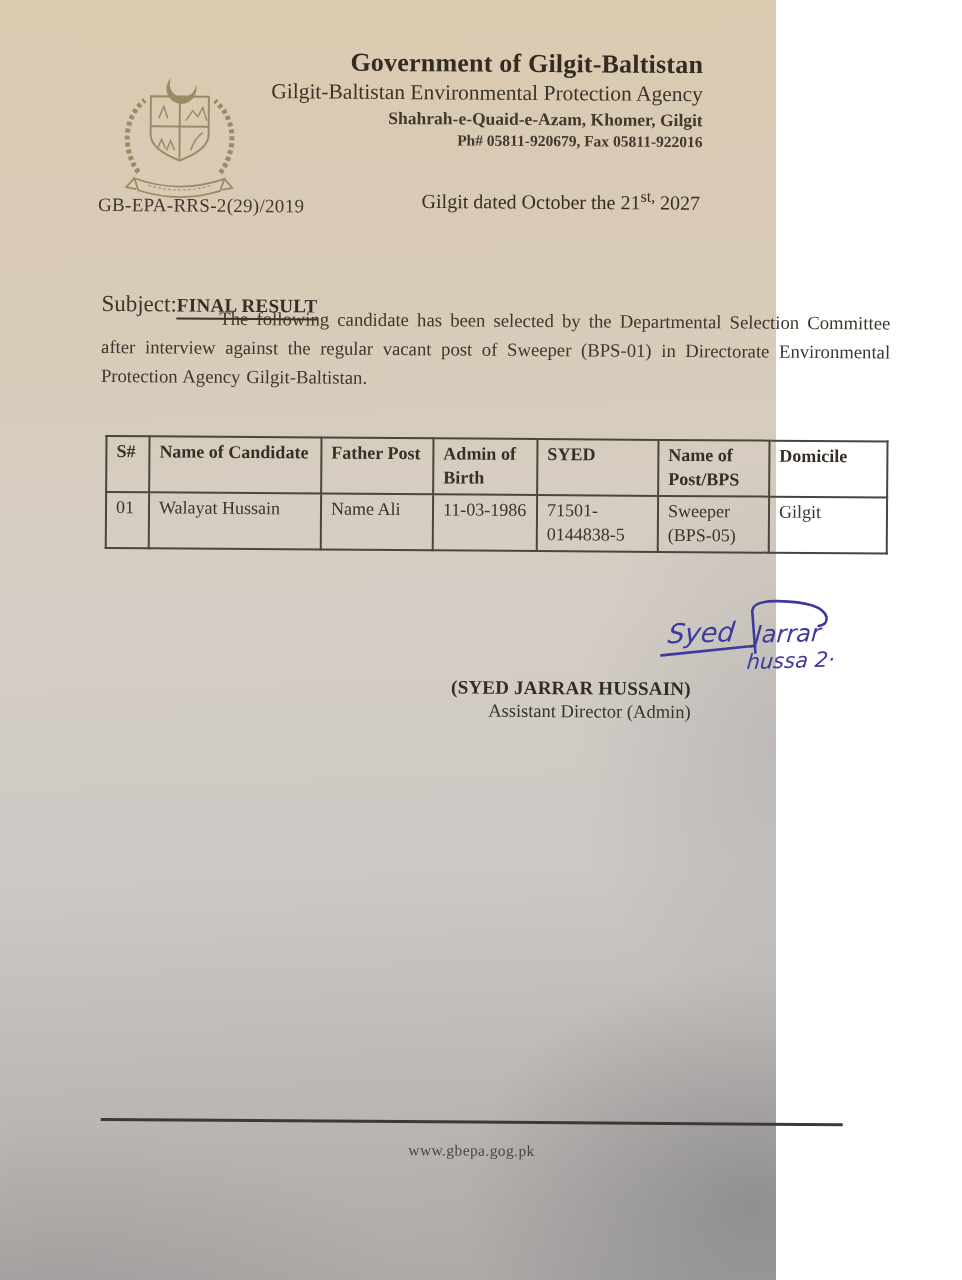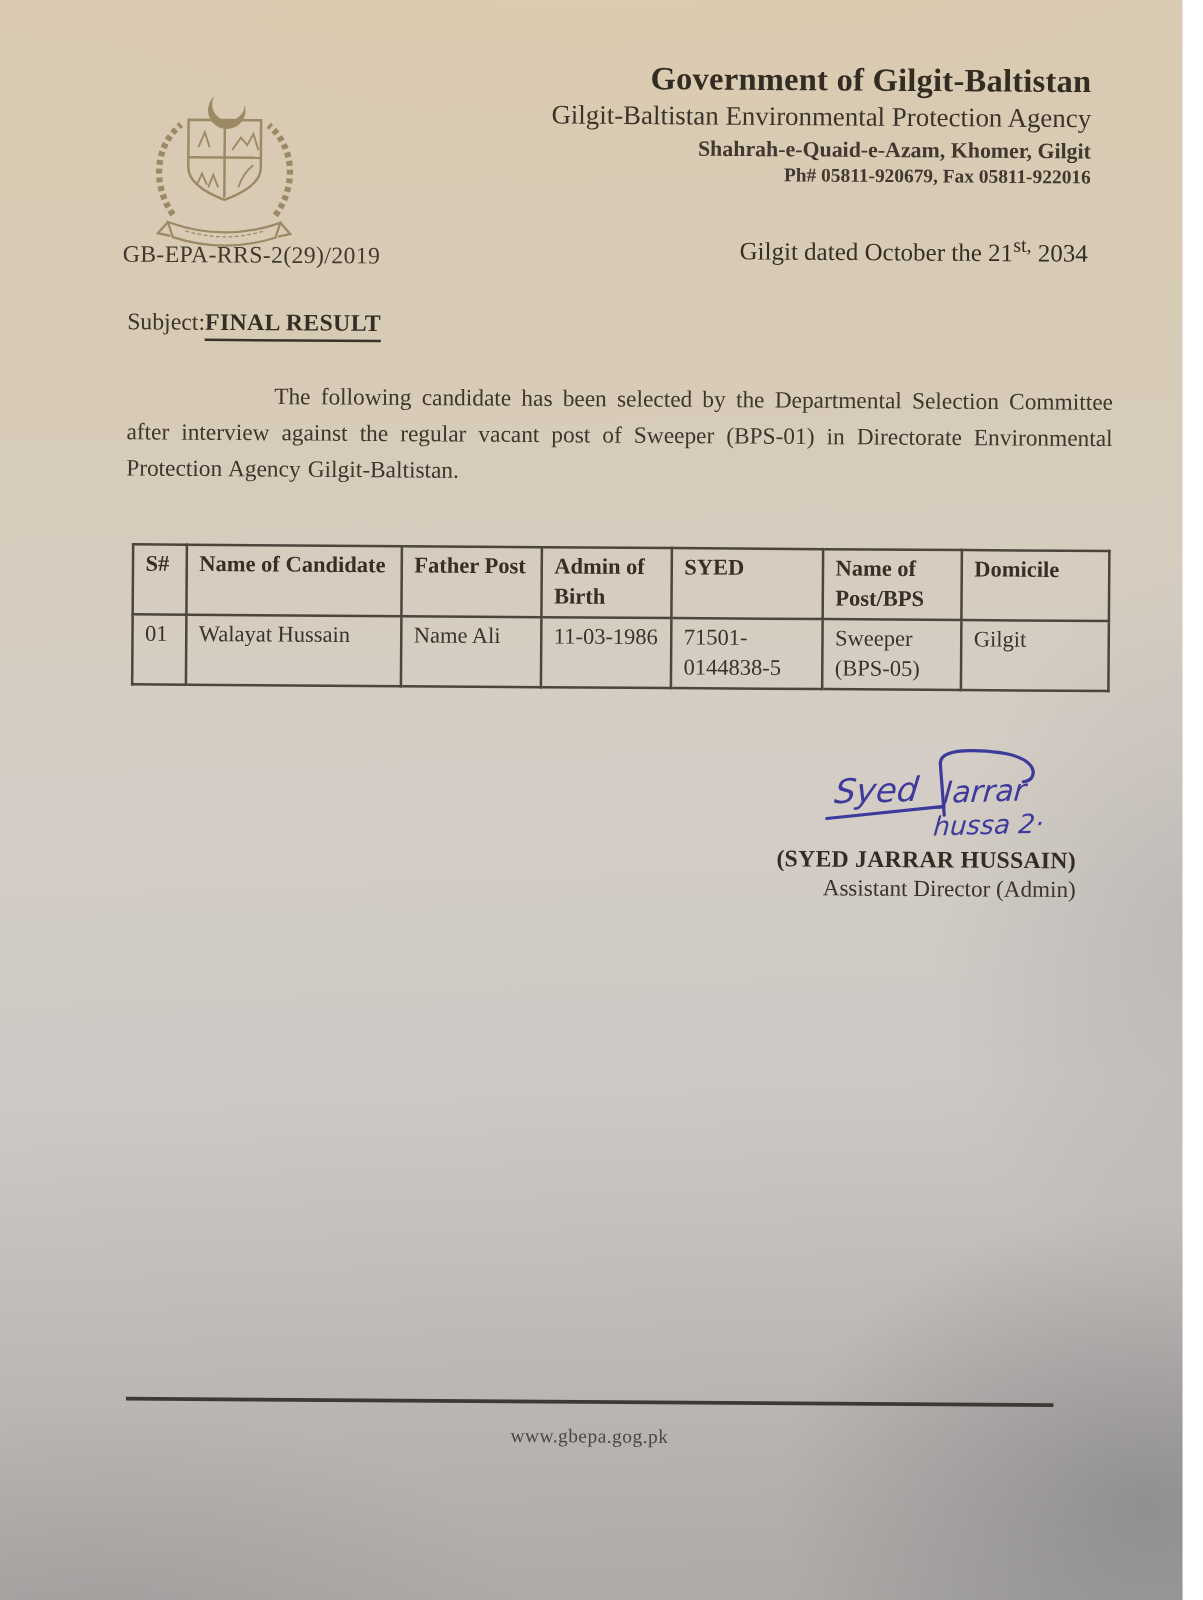--- a/index.html
+++ b/index.html
@@ -4,21 +4,21 @@
 <style>
   * { margin: 0; padding: 0; box-sizing: border-box; }
   html, body { width: 962px; height: 1280px; overflow: hidden; }
   body {
     font-family: "Liberation Serif", serif;
     color: #3b332a;
   }
   
   .paper {
     position: relative;
-    width: 946px; height: 1280px;
+    width: 776px; height: 1280px;
     background:
       radial-gradient(ellipse 420px 340px at 97% 94%, rgba(70,70,82,0.30), rgba(70,70,82,0) 70%),
       radial-gradient(ellipse 300px 420px at 101% 58%, rgba(95,95,108,0.16), rgba(95,95,108,0) 70%),
       radial-gradient(ellipse 500px 260px at 8% 102%, rgba(85,85,92,0.14), rgba(85,85,92,0) 70%),
       radial-gradient(ellipse 700px 300px at 50% -5%, rgba(226,206,172,0.35), rgba(226,206,172,0) 75%),
       linear-gradient(178deg, #d9cab1 0%, #d8cbb6 22%, #d5cec6 48%, #ccc8c4 68%, #bab6b3 86%, #aca9a7 100%);
   }
   .sheet {
     position: absolute; inset: 0;
     transform: rotate(0.4deg);
@@ -35,21 +35,21 @@
   .lh-title   { font-size: 26px; font-weight: bold; letter-spacing: 0.2px; }
   .lh-agency  { font-size: 21.5px; margin-top: 2px; color: #3a332a; }
   .lh-address { font-size: 17.5px; font-weight: bold; margin-top: 3px; color: #41392f; }
   .lh-contact { font-size: 15.5px; font-weight: bold; margin-top: 2px; color: #41392f; }
 
   .refno { left: 96px; top: 196px; font-size: 19px; letter-spacing: 0.3px; color: #41392e; }
   .dateline { right: 78px; top: 186px; font-size: 20px; color: #352e25; }
   .dateline sup { font-size: 16px; }
 
   .subject-row { left: 100px; top: 250px; display: flex; align-items: baseline; }
-  .subject-label { font-size: 19px; color: #3d352b; }
+  .subject-label { font-size: 23px; color: #3d352b; margin-top: 43px; }
   .subject-value {
     font-size: 19px; font-weight: bold; 
     border-bottom: 2px solid #3a332a; padding-bottom: 1px;
     letter-spacing: 0.3px; color: #352e24;
   }
 
   .body-par {
     left: 100px; top: 305px; width: 789px;
     font-size: 18.7px; line-height: 29px;
     text-align: justify; text-indent: 118px;
@@ -113,21 +113,21 @@
     </svg>
 
     <div class="abs letterhead">
       <div class="lh-title">Government of Gilgit-Baltistan</div>
       <div class="lh-agency">Gilgit-Baltistan Environmental Protection Agency</div>
       <div class="lh-address">Shahrah-e-Quaid-e-Azam, Khomer, Gilgit</div>
       <div class="lh-contact">Ph# 05811-920679, Fax 05811-922016</div>
     </div>
 
     <div class="abs refno">GB-EPA-RRS-2(29)/2019</div>
-    <div class="abs dateline"><span>Gilgit dated October the 21</span><sup>st,</sup><span> 2034</span></div>
+    <div class="abs dateline"><span>Gilgit dated October the 21</span><sup>st,</sup><span> 2027</span></div>
 
     <div class="abs subject-row">
       <span class="subject-label">Subject:</span>
       <span class="subject-value">FINAL RESULT</span>
     </div>
 
     <div class="abs body-par">The following candidate has been selected by the Departmental Selection Committee after interview against the regular vacant post of Sweeper (BPS-01) in Directorate Environmental Protection Agency Gilgit-Baltistan.</div>
 
     <table class="result">
       <colgroup>

